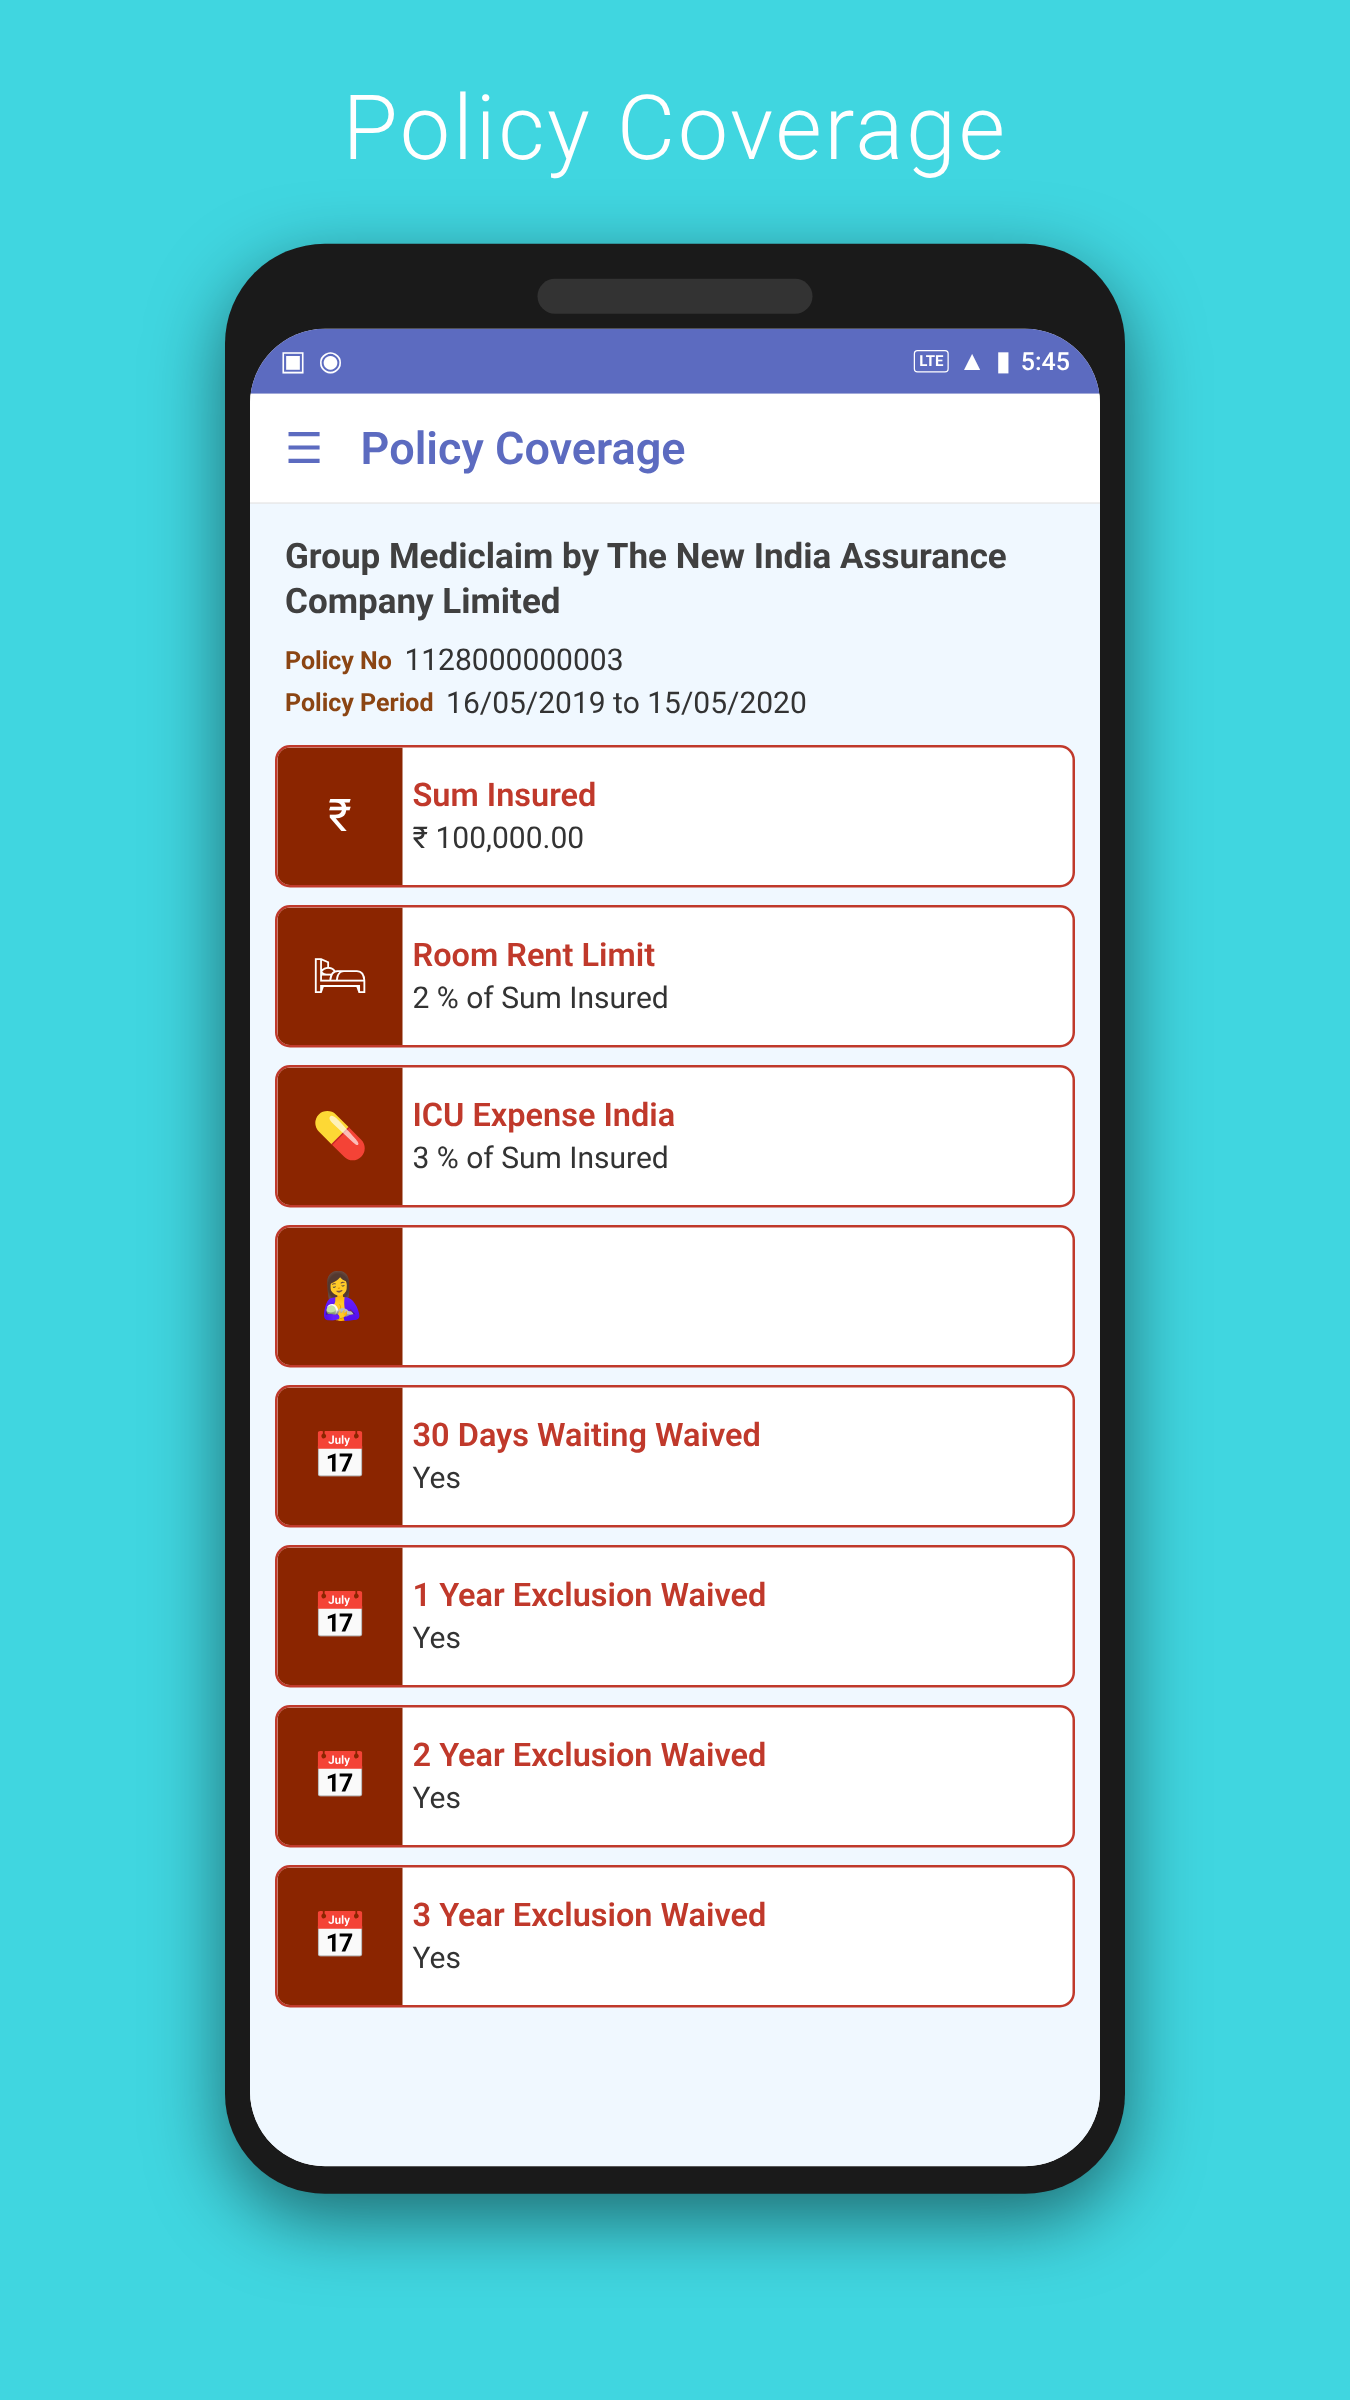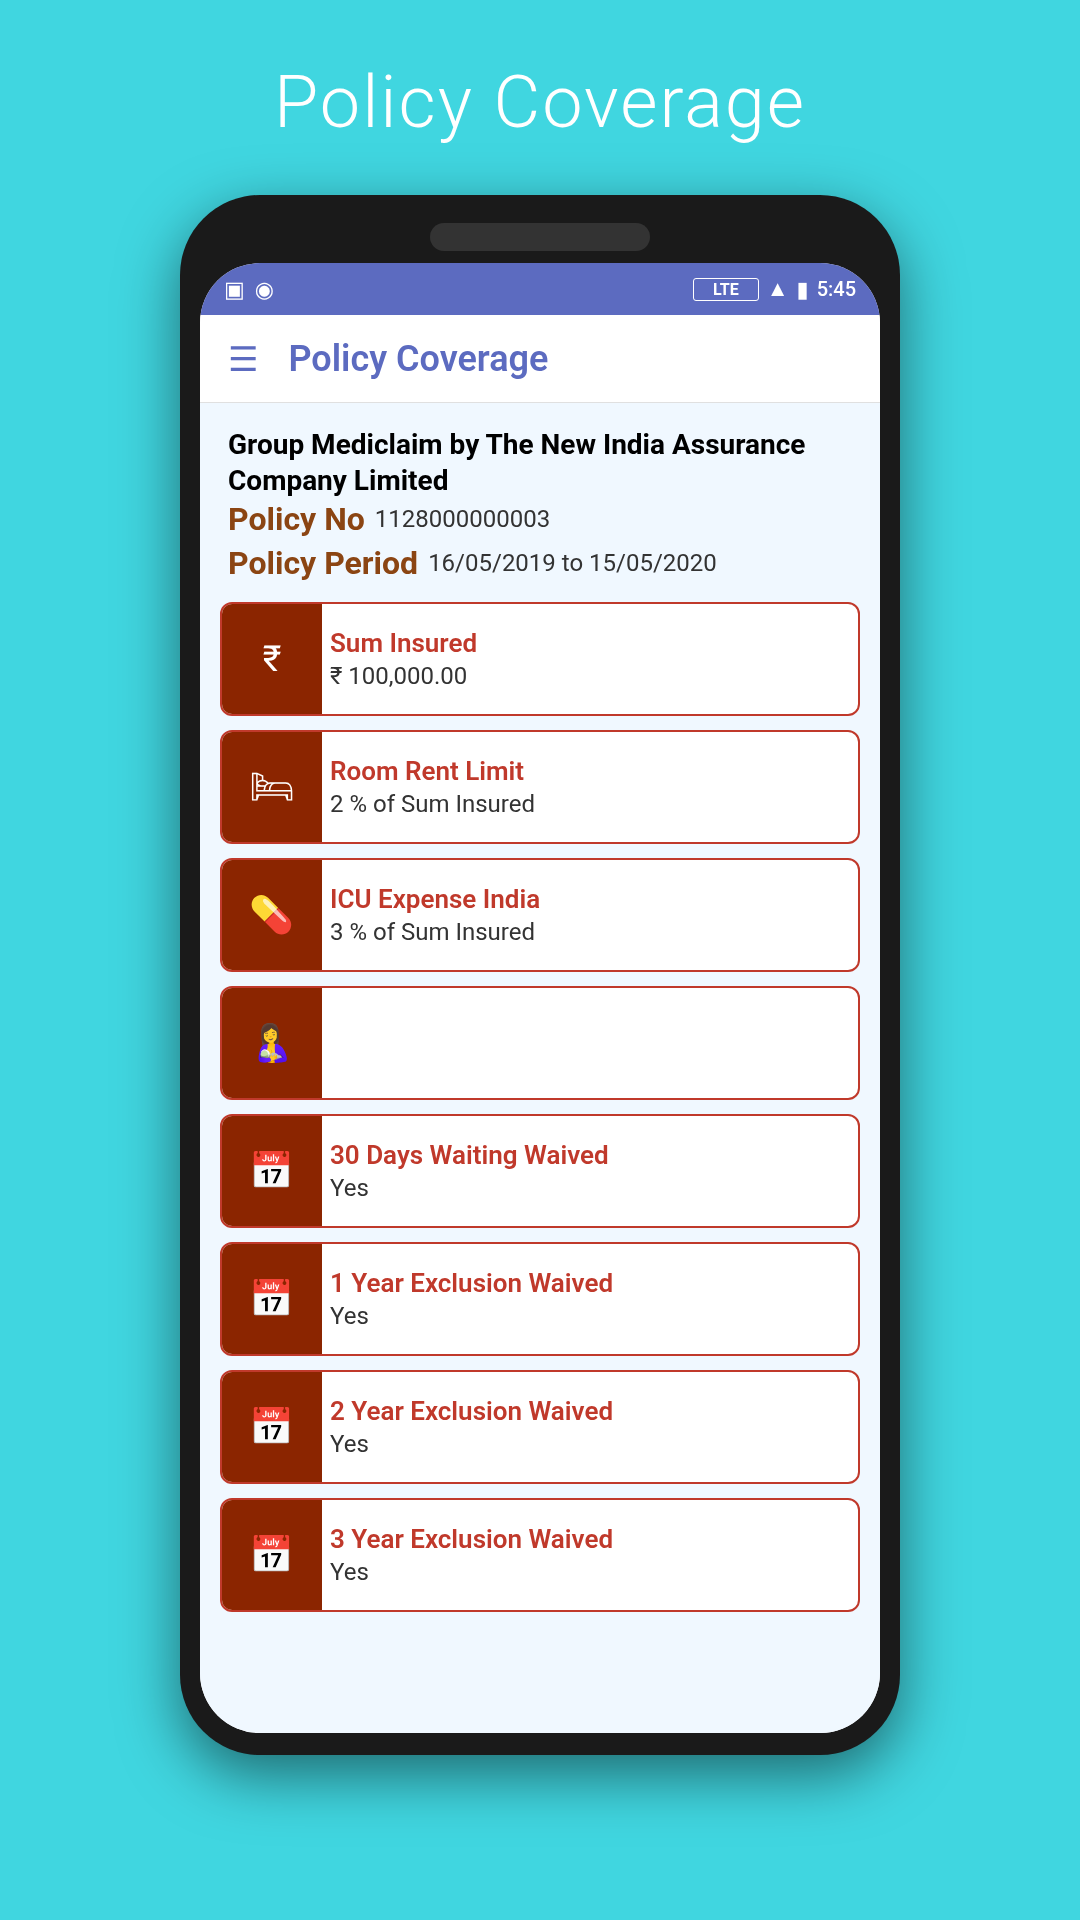--- a/index.html
+++ b/index.html
@@ -85,25 +85,25 @@
       color: white;
     }
 
     .status-time {
       font-size: 20px;
       color: white;
       font-weight: 500;
     }
 
     .lte-badge {
-      font-size: 16px;
+      font-size: 12px;
       font-weight: bold;
       color: white;
       border: 1.5px solid white;
-      padding: 1px 19px;
+      padding: 1px 3px;
       border-radius: 3px;
     }
 
     .signal-icon, .battery-icon {
       color: white;
       font-size: 22px;
     }
 
     .app-bar {
       background: white;
@@ -137,41 +137,42 @@
       flex-direction: column;
       gap: 0;
     }
 
     .policy-header {
       background: #f0f8ff;
       padding: 0 8px 20px;
     }
 
     .policy-name {
-      color: #000000;
+      color: #404040;
       font-size: 28px;
       font-weight: 700;
       line-height: 1.3;
+      margin-bottom: 14px;
     }
 
     .policy-meta {
       display: flex;
       flex-direction: column;
       gap: 6px;
     }
 
     .meta-row {
       display: flex;
       align-items: center;
       gap: 10px;
     }
 
     .meta-label {
       color: #8b4513;
-      font-size: 32px;
+      font-size: 20px;
       font-weight: 700;
     }
 
     .meta-value {
       color: #333;
       font-size: 24px;
     }
 
     .cards-list {
       display: flex;

